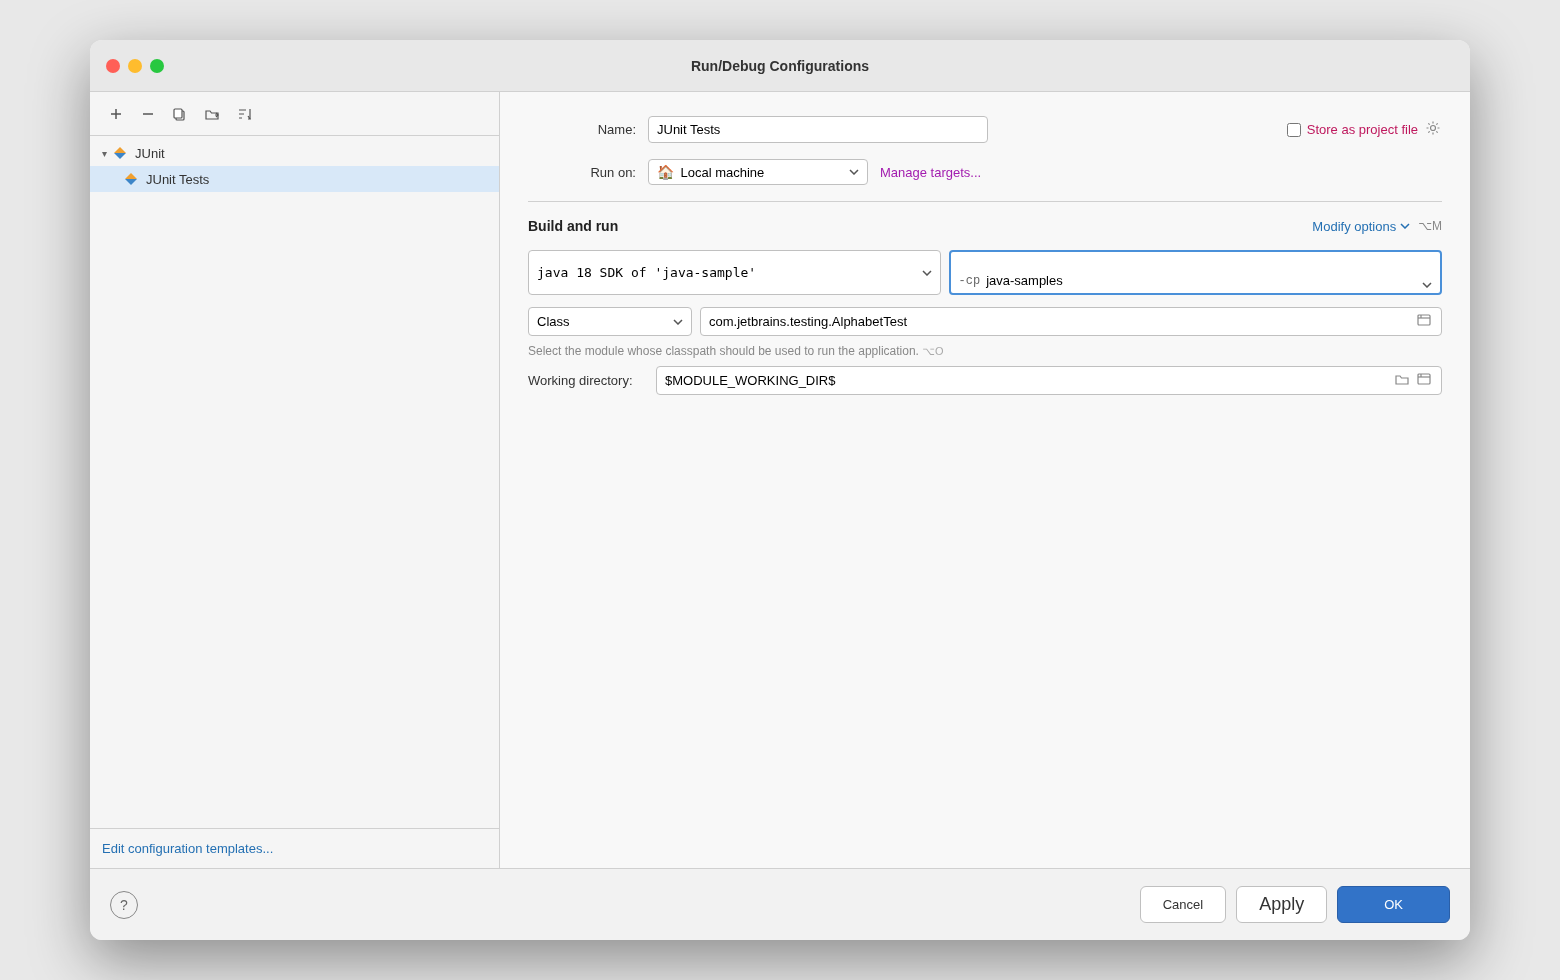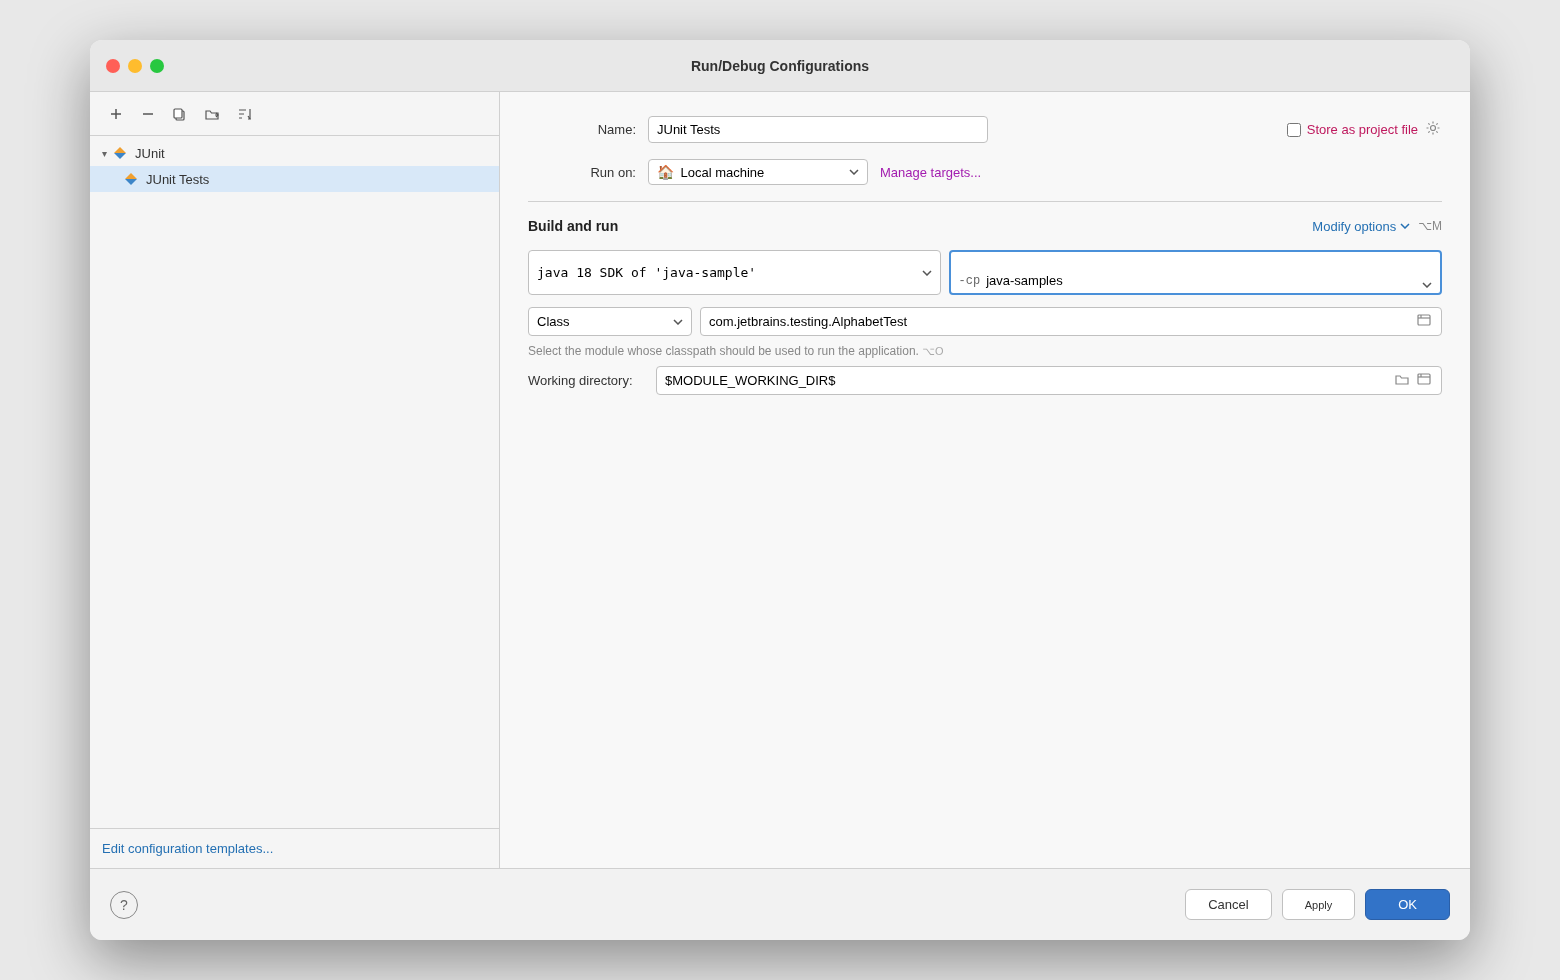--- a/index.html
+++ b/index.html
@@ -399,26 +399,26 @@
       background: white;
       font-size: 13px;
       color: #333;
       cursor: pointer;
     }
     .btn-apply {
       padding: 7px 22px;
       border: 1px solid #c0c0c0;
       border-radius: 6px;
       background: white;
-      font-size: 11px;
+      font-size: 18px;
       color: #333;
       cursor: pointer;
     }
     .btn-ok {
-      padding: 7px 32px;
+      padding: 7px 46px;
       border: 1px solid #2a5fa8;
       border-radius: 6px;
       background: #3273c8;
       font-size: 13px;
       color: white;
       cursor: pointer;
       font-weight: 500;
     }
   </style>
 </head>

